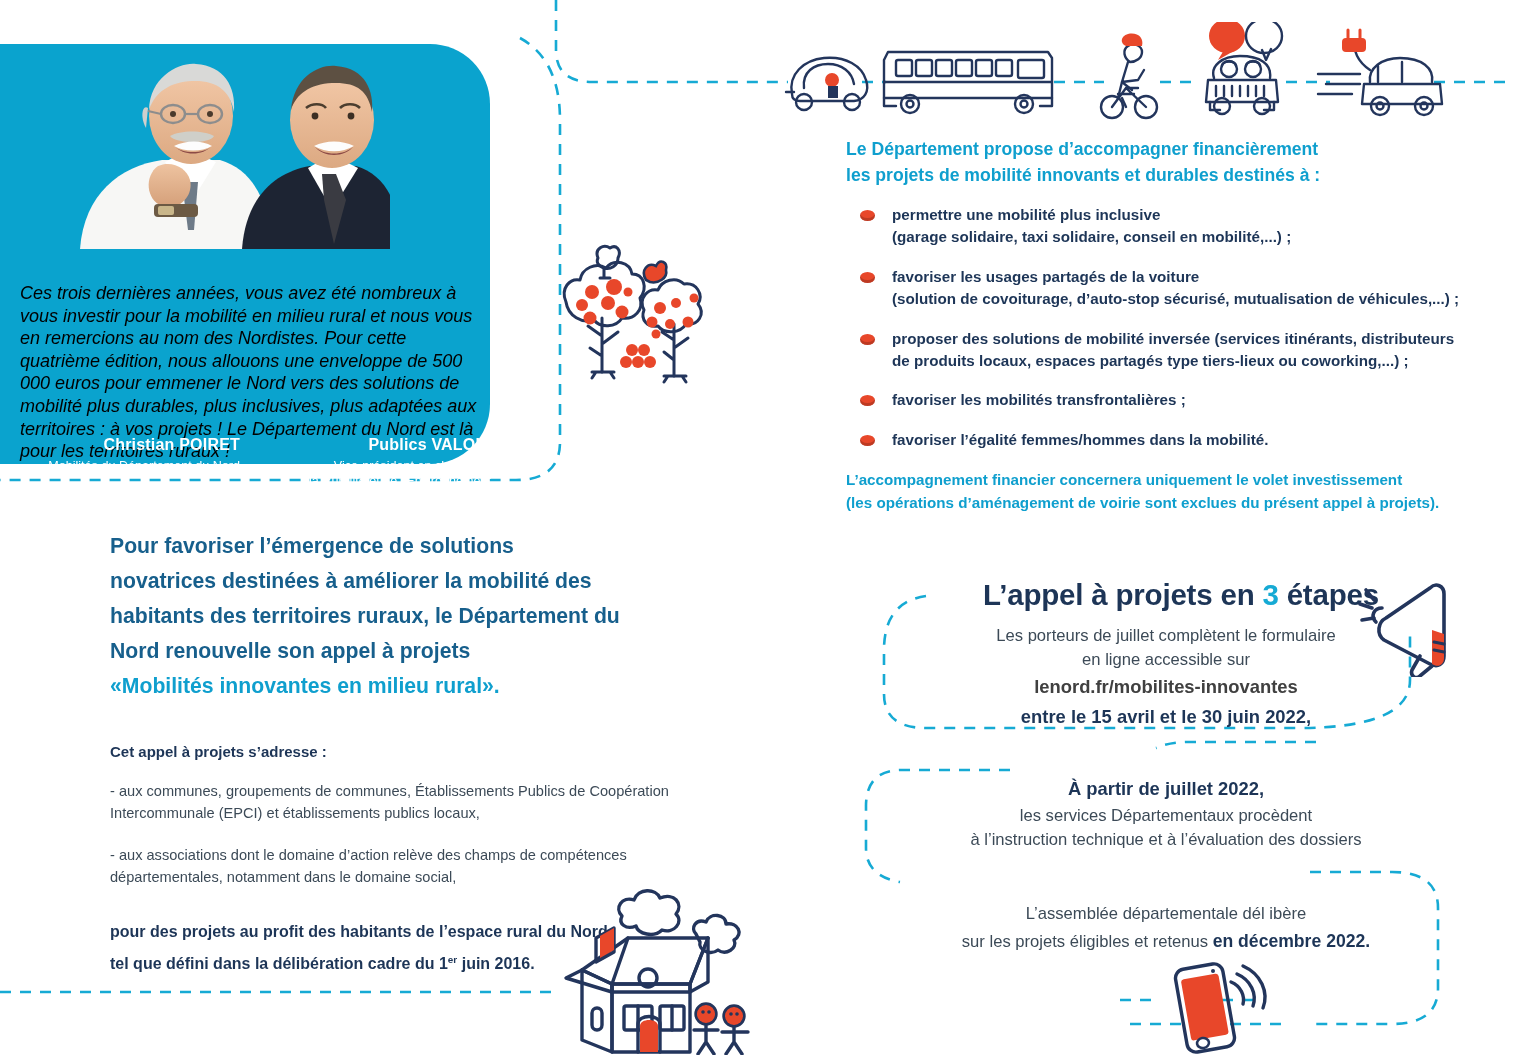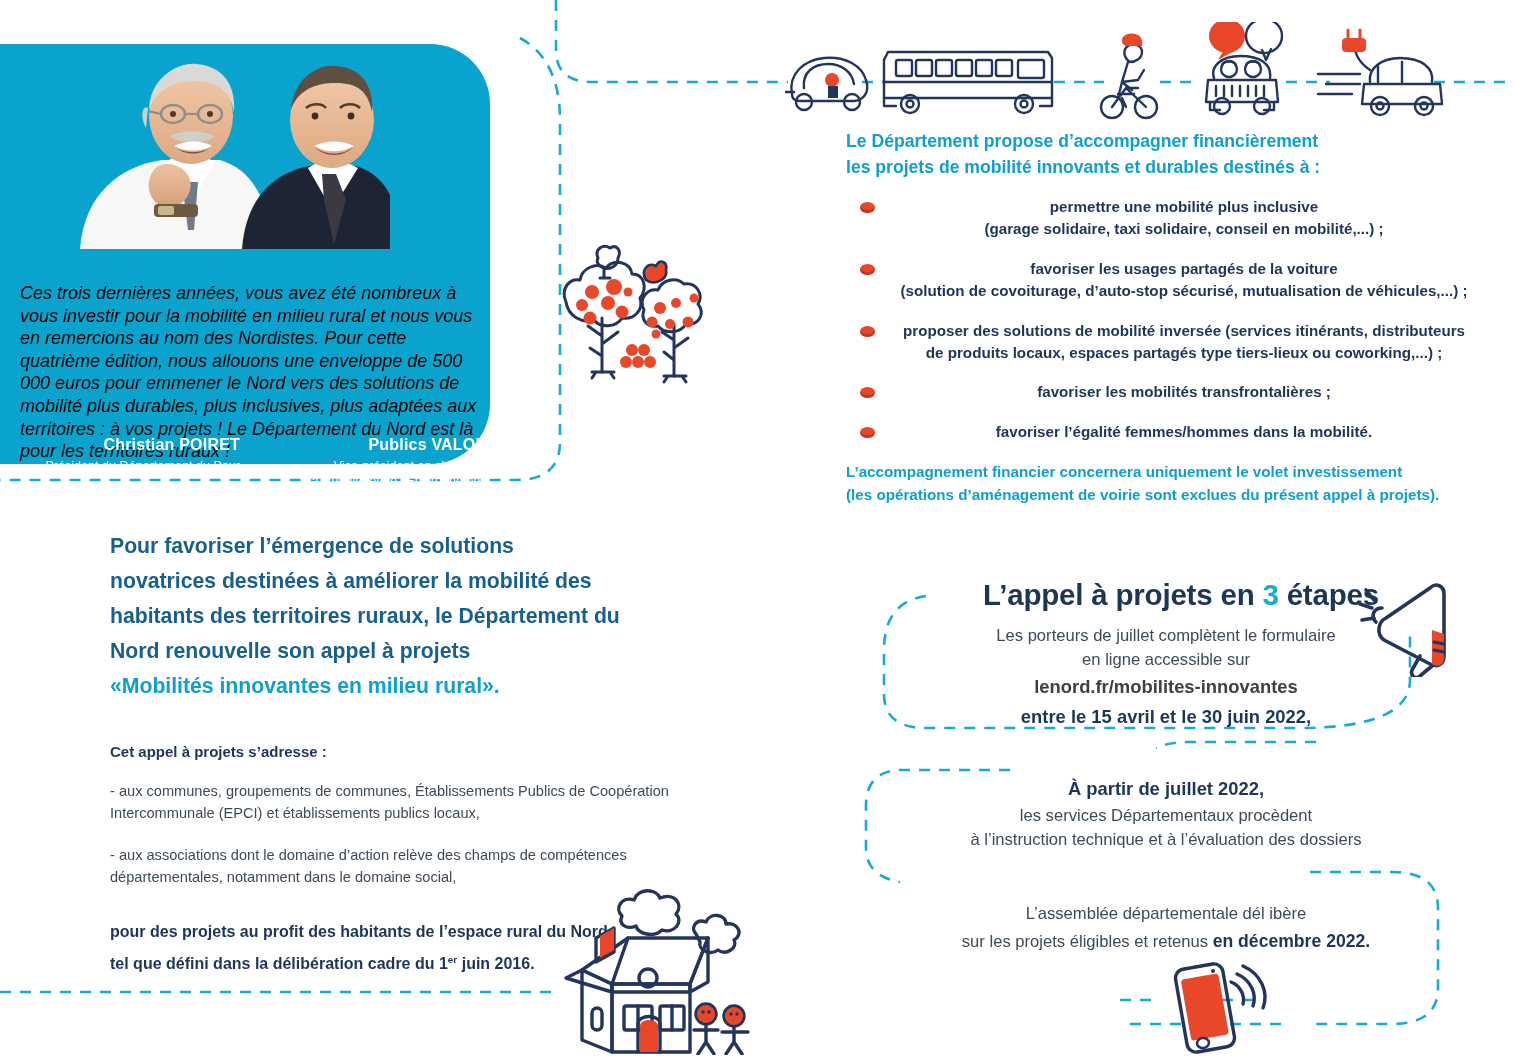--- a/index.html
+++ b/index.html
@@ -45,25 +45,25 @@
   }
   .para{
     margin-top:20px;font-size:14.6px;line-height:22px;color:#3c4a57;font-weight:400;
   }
   .bold-close{
     margin-top:30px;font-weight:bold;font-size:16px;line-height:28px;color:#1d3557;
   }
   sup{font-size:.62em;vertical-align:super;}
 
   
-  #right-col{position:absolute;left:846px;top:128px;width:630px;}
+  #right-col{position:absolute;left:846px;top:136px;width:630px;}
   .r-head{
     font-weight:bold;font-size:17.6px;line-height:26px;color:#0f9fce;
   }
-  ul.r-list{list-style:none;margin:16px 0 0 0;padding:0;text-align:center;}
+  ul.r-list{list-style:none;margin:16px 0 0 0;padding:0;}
   ul.r-list li{
     position:relative;padding-left:46px;margin-bottom:17px;
     font-weight:bold;font-size:15.2px;line-height:22.4px;color:#1d3557;
   }
   ul.r-list li .dot{
     position:absolute;left:46px;top:6px;margin-left:-32px;
     width:15px;height:11px;border-radius:50%;
     background:#e8472a;box-shadow:inset 0 -3px 0 rgba(0,0,0,.18);
   }
   .r-note{
@@ -179,21 +179,21 @@
           </g>
         </g>
       </svg>
     </div>
 
     <div class="intro-text">Ces trois dernières années, vous avez été nombreux à vous investir pour la mobilité en milieu rural et nous vous en remercions au nom des Nordistes. Pour cette quatrième édition, nous allouons une enveloppe de 500 000 euros pour emmener le Nord vers des solutions de mobilité plus durables, plus inclusives, plus adaptées aux territoires : à vos projets ! Le Département du Nord est là pour les territoires ruraux !</div>
 
     <div class="sig-row">
       <div class="sig sig-left">
         <div class="name">Christian POIRET</div>
-        <div class="role">Président du Département du Pour</div>
+        <div class="role">Mobilités du Département du Nord</div>
       </div>
       <div class="sig sig-right">
         <div class="name">Publics VALOIS</div>
         <div class="role" style="white-space:pre-line">Vice-président en charge de
 la Ruralité et de l’Environnement</div>
       </div>
     </div>
   </div>
 </div>
 

